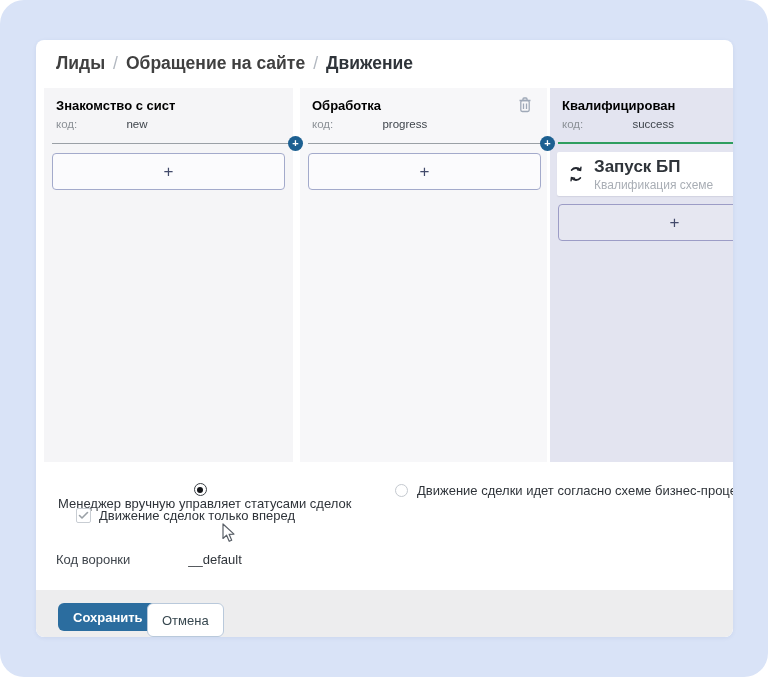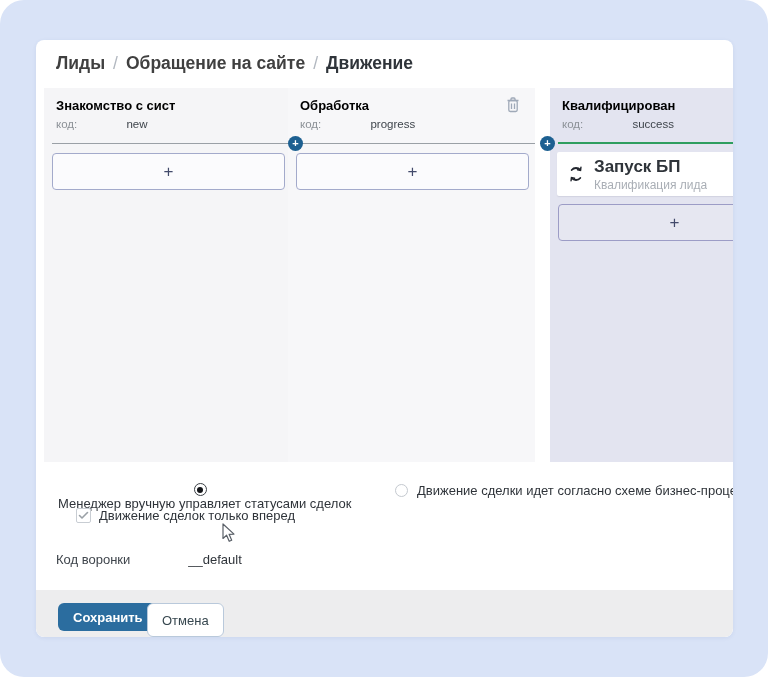--- a/index.html
+++ b/index.html
@@ -10,21 +10,21 @@
   
   .breadcrumb { position:absolute; left:20px; top:13px; font-size:17.5px; font-weight:700; color:#2f343a; display:flex; gap:8px; align-items:baseline; white-space:nowrap; }
   .crumb-link { color:#404040; cursor:pointer; }
   .crumb-sep { color:#b2b8c0; font-weight:400; }
   .crumb-current { color:#2f343a; }
 
   
   .board { position:absolute; left:8px; top:48px; width:689px; height:374px; overflow:hidden; }
   .column { position:absolute; top:0; height:374px; }
   .col-1 { left:0; width:249px; background:#f5f5f7; }
-  .col-2 { left:244px; width:247px; background:#f7f7f9; }
+  .col-2 { left:256px; width:247px; background:#f7f7f9; }
   .col-3 { left:506px; width:247px; background:#e3e4f0; }
   .col-title { position:absolute; left:12px; top:10px; font-size:13px; font-weight:700; color:#000000; white-space:nowrap; }
   .col-code { position:absolute; left:12px; top:30px; font-size:11.5px; color:#8b9096; white-space:nowrap; }
   .col-code b { font-weight:400; color:#3f454c;margin-left:46px; }
   .col-line { position:absolute; left:8px; right:0; top:55px; height:1px; background:#9aa0a6; }
   .col-line.green { height:2px; background:#2f9e5f; top:54px; }
   .add-box { position:absolute; left:8px; width:233px; height:37px; border:1px solid #a3aacb; border-radius:4px; background:#fbfbfd; display:flex; align-items:center; justify-content:center; font-size:17px; color:#424a6b; cursor:pointer; }
   .col-1 .add-box, .col-2 .add-box { top:65px; }
   .col-3 .add-box { top:116px; border-color:#9c9cc6; background:rgba(255,255,255,0.12); }
   .stage-card { position:absolute; left:7px; top:64px; width:236px; height:44px; background:#ffffff; border-radius:2px; display:flex; align-items:center; box-shadow:0 1px 1px rgba(60,60,90,0.10); }
@@ -100,21 +100,21 @@
         <div class="col-line green"></div>
         <div class="stage-card">
           <svg class="card-icon" viewBox="0 0 20 20" fill="none" stroke="#22262e" stroke-width="2" stroke-linecap="round">
             <path d="M14.8 5.4 A6.4 6.4 0 0 0 5.2 5.6"></path>
             <path d="M5.2 14.6 A6.4 6.4 0 0 0 14.8 14.4"></path>
             <path d="M15.5 2.5 L15 6 L11.6 5.2" stroke-width="1.6"></path>
             <path d="M4.5 17.5 L5 14 L8.4 14.8" stroke-width="1.6"></path>
           </svg>
           <div class="card-texts">
             <div class="card-title">Запуск БП</div>
-            <div class="card-sub">Квалификация лида</div>
+            <div class="card-sub">Квалификация схеме</div>
           </div>
         </div>
         <div class="add-box">+</div>
       </div>
 
       <div class="plus-circle pc-1">+</div>
       <div class="plus-circle pc-2">+</div>
     </div>
 
     <div class="opt-row row-radio1">

